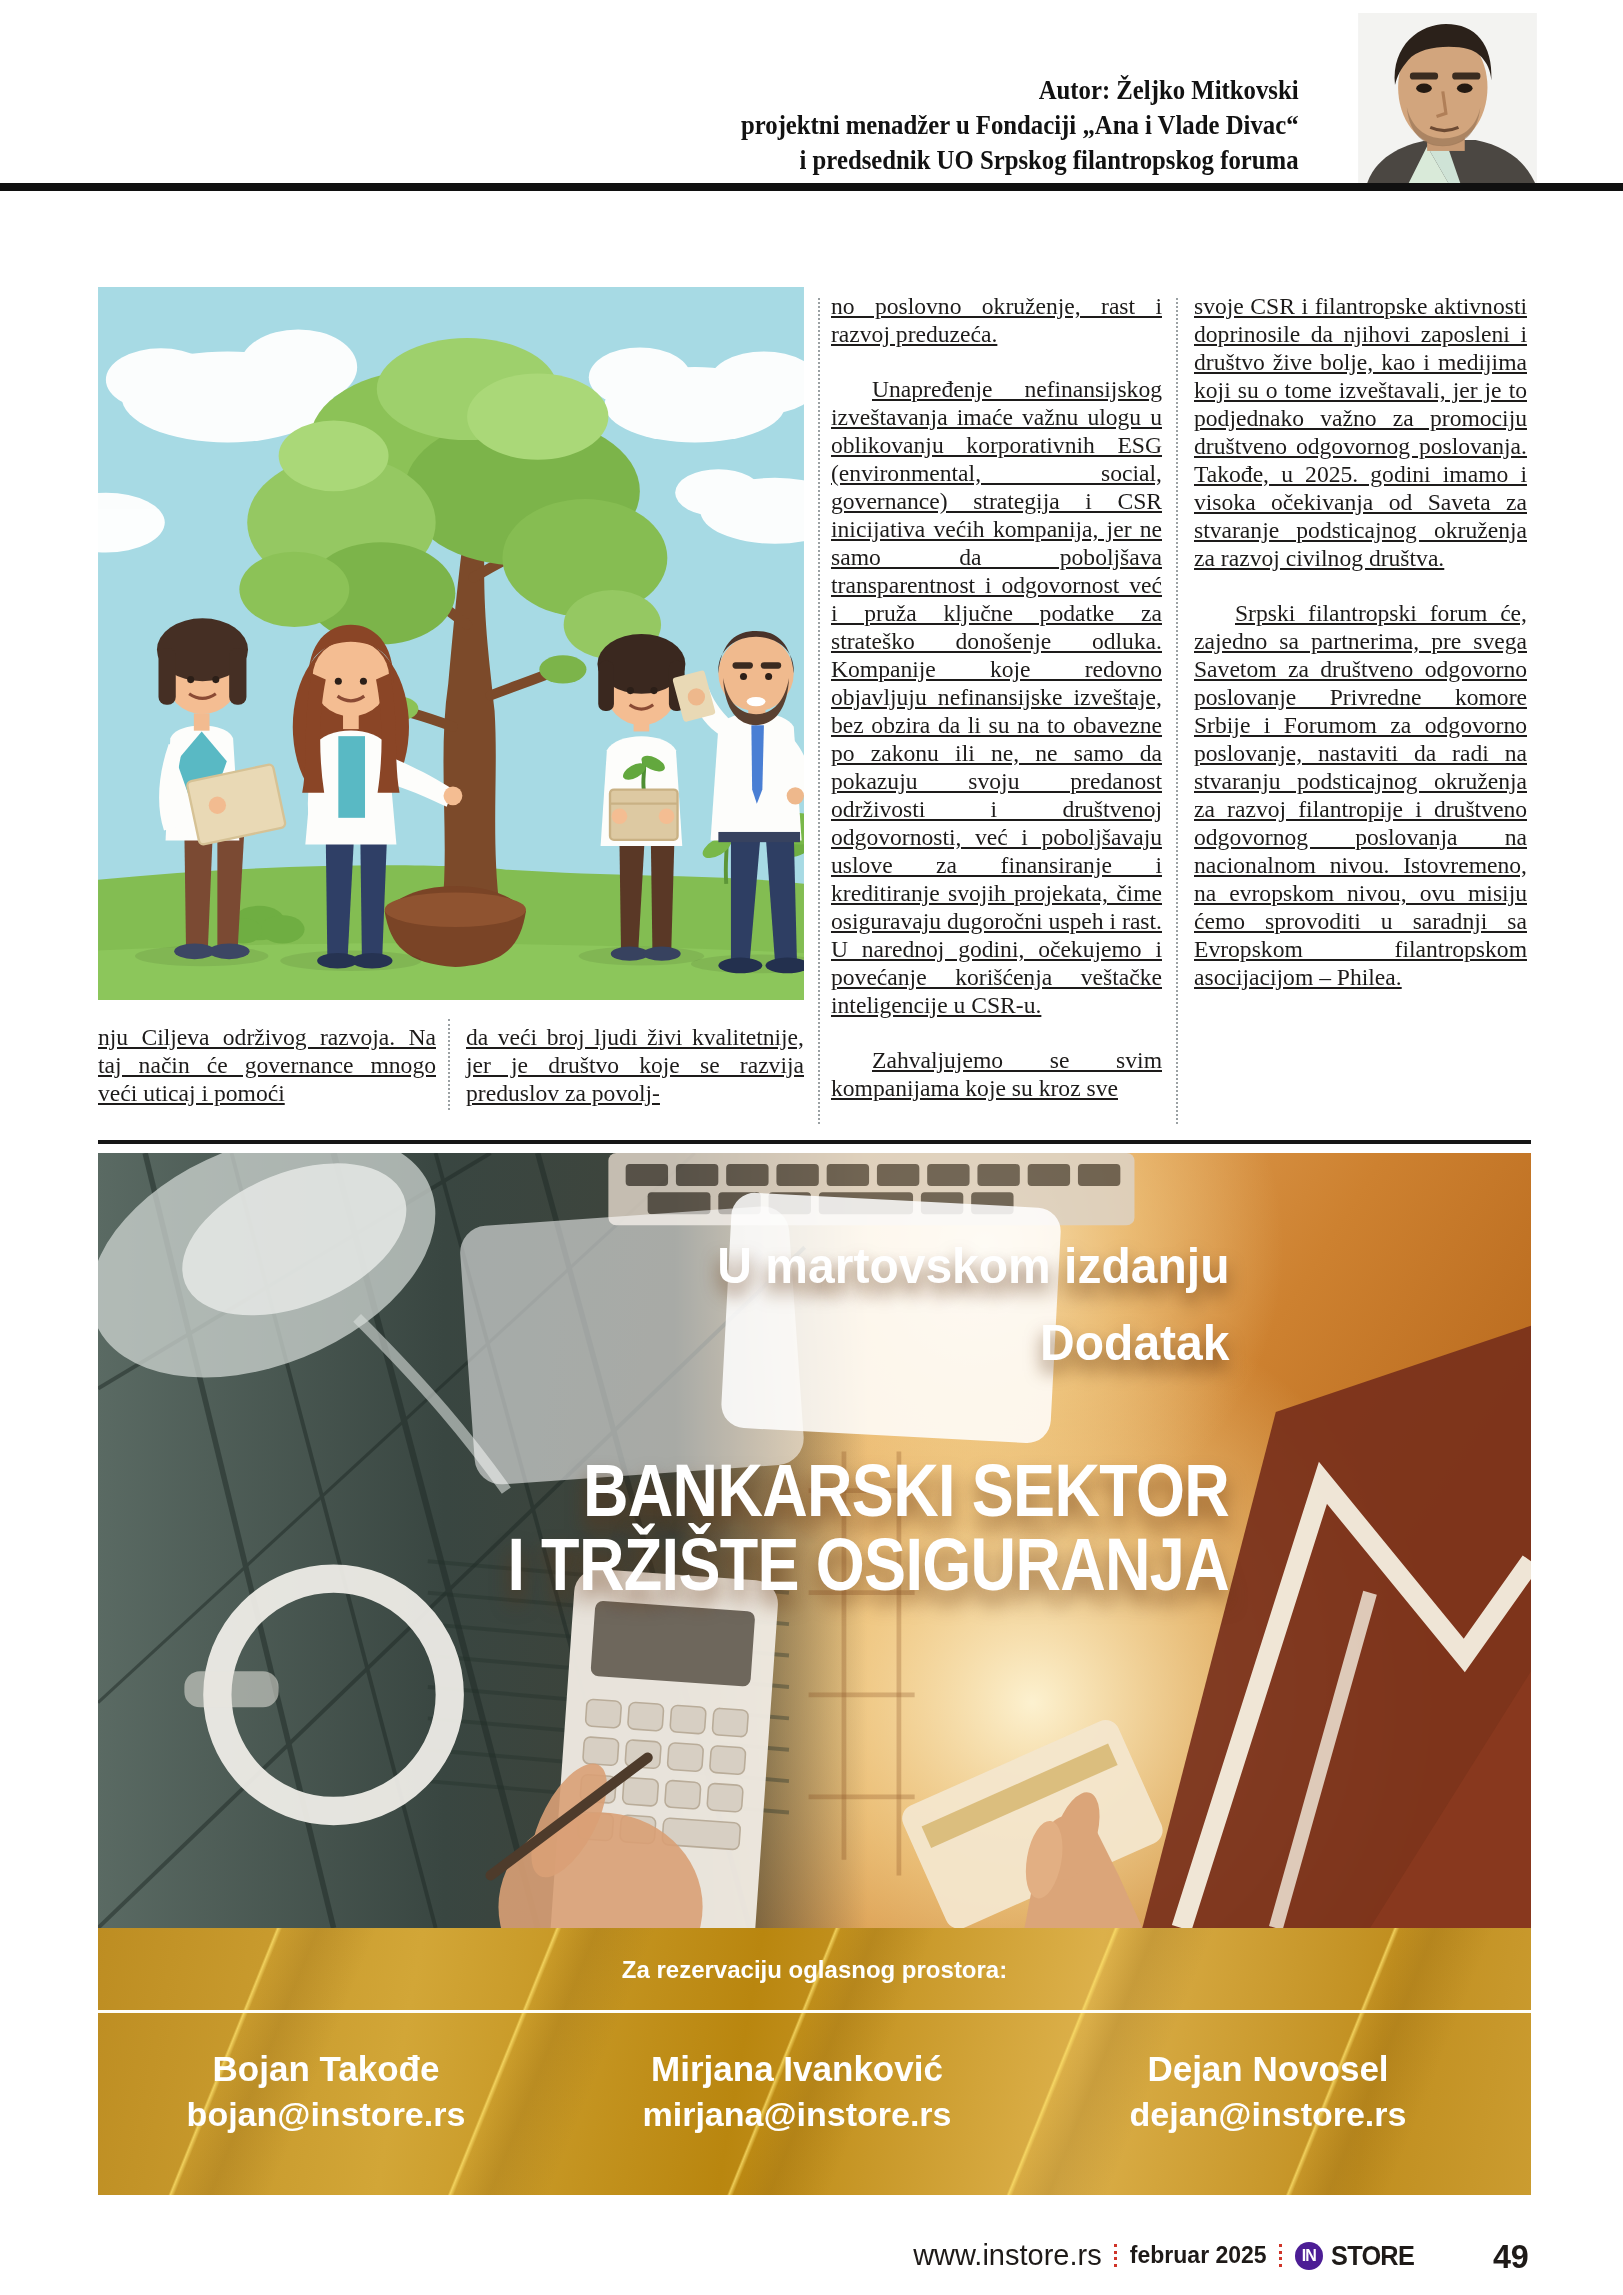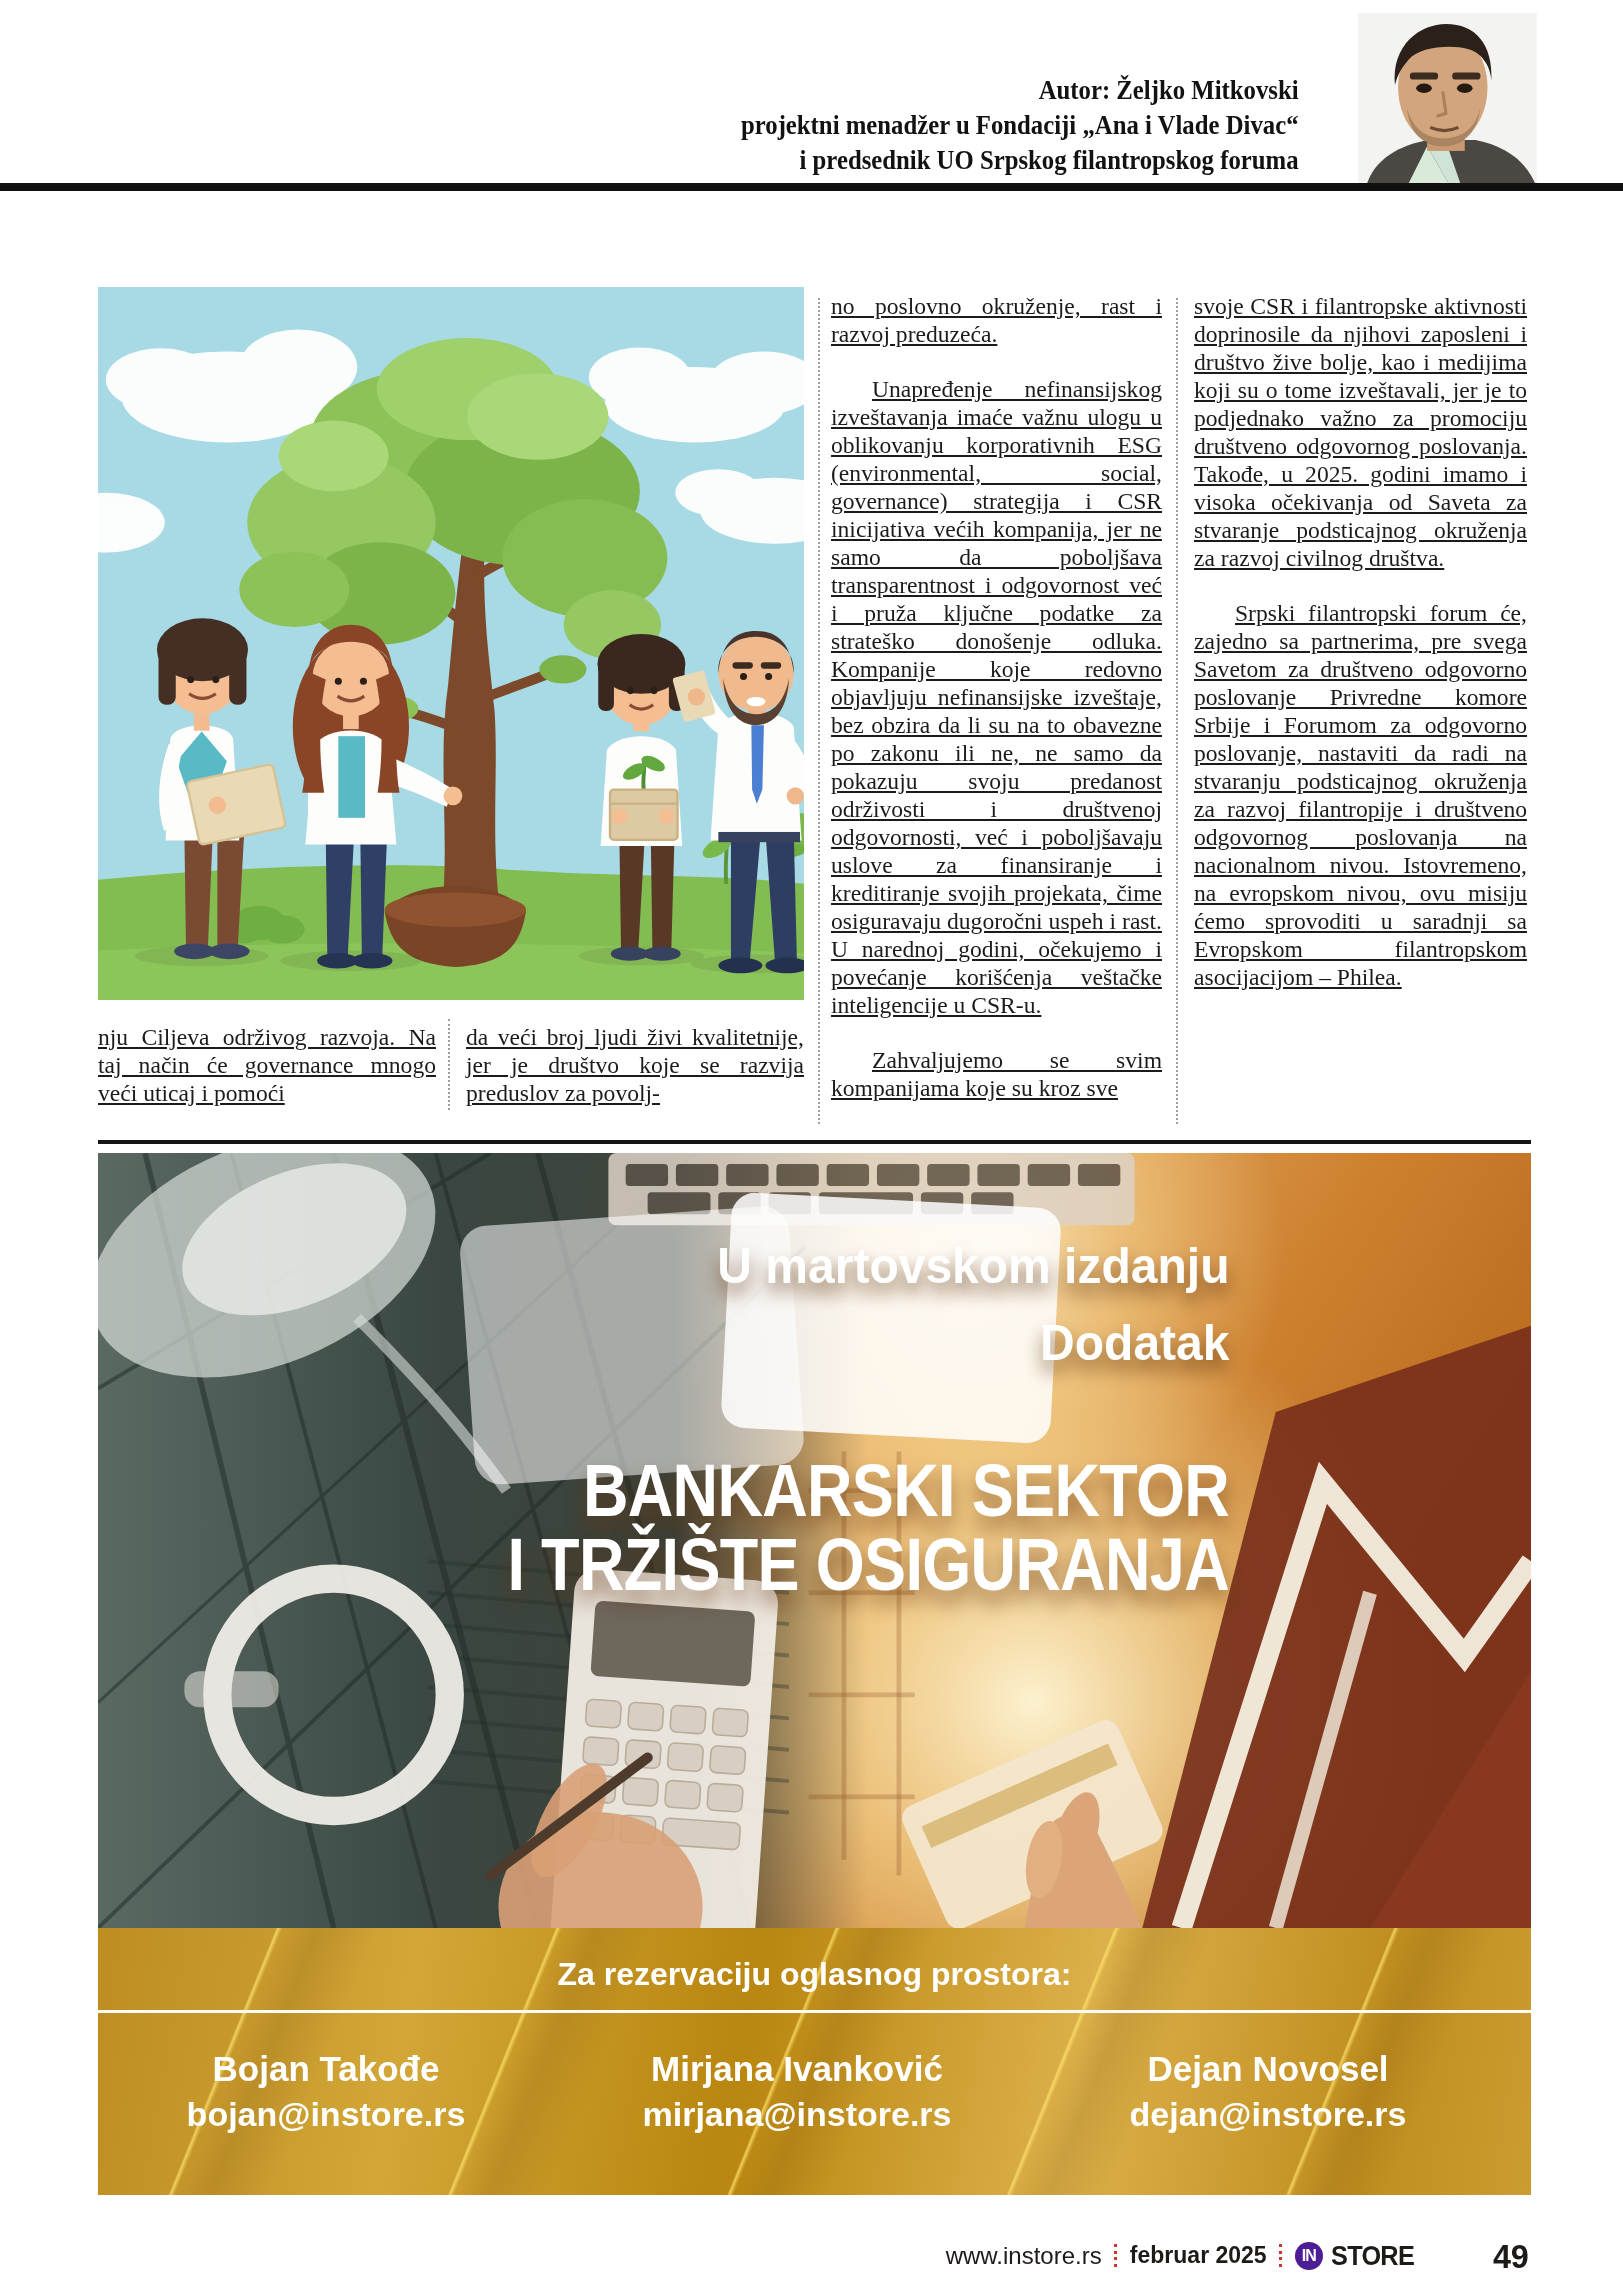--- a/index.html
+++ b/index.html
@@ -37,31 +37,31 @@
     font-family:"Liberation Sans",sans-serif;font-weight:bold;font-size:75px;line-height:74px;
     letter-spacing:-0.8px;transform:scaleX(.84);transform-origin:100% 50%;
     text-shadow:0 12.6px 20.4px rgba(100,50,15,.6);}
   .ad-gold{position:absolute;left:0;top:775px;width:1433px;height:267px;
     background:
       repeating-linear-gradient(112deg, rgba(255,236,150,0) 0px, rgba(255,236,150,0) 165px,
         rgba(255,228,110,.75) 167px, rgba(255,228,110,0) 171px, rgba(120,80,10,.18) 204px,
         rgba(120,80,10,0) 259px),
       linear-gradient(100deg,#bd8d22 0%,#d2a637 22%,#b9860f 45%,#dcb04a 68%,#c08e1f 88%,#cb9c30 100%);}
   .ad-gold-heading{position:absolute;left:0;top:28px;width:1433px;text-align:center;color:#fff;
-    font-family:"Liberation Sans",sans-serif;font-weight:bold;font-size:32px;}
+    font-family:"Liberation Sans",sans-serif;font-weight:bold;font-size:24px;}
   .ad-gold-line{position:absolute;left:0;top:82px;width:1433px;height:3.1px;background:#fdfdf8;}
   .contact{position:absolute;top:118px;width:330px;text-align:center;color:#fff;
     font-family:"Liberation Sans",sans-serif;font-weight:bold;}
   .contact .name{font-size:35px;line-height:46px;}
   .contact .email{font-size:34px;line-height:44px;}
   .c1{left:63px;} .c2{left:534px;} .c3{left:1005px;}
   
   .footer{position:absolute;right:202px;top:2239px;height:33px;display:flex;align-items:center;
     font-family:"Liberation Sans",sans-serif;color:#1e1a18;}
-  .footer .site{font-size:24px;}
+  .footer .site{font-size:29px;}
   .footer .issue{font-size:23px;font-weight:bold;}
   .fsep{width:0;height:23.6px;border-left:3.1px dotted #d0352a;margin:0 12.6px;}
   .logo{display:flex;align-items:center;}
   .logo-circle{width:28px;height:28px;border-radius:50%;background:#4c1d95;color:#fff;
     display:flex;align-items:center;justify-content:center;font-size:16px;font-weight:bold;
     letter-spacing:-0.8px;margin-right:7.9px;}
   .logo-store{font-size:27.5px;font-weight:bold;letter-spacing:-0.8px;transform:scaleX(.92);transform-origin:0 50%;}
   .page-num{position:absolute;right:94px;top:2237px;font-family:"Liberation Sans",sans-serif;
     font-size:34px;font-weight:bold;color:#1e1a18;transform:scaleX(.95);transform-origin:100% 50%;}
 </style>

